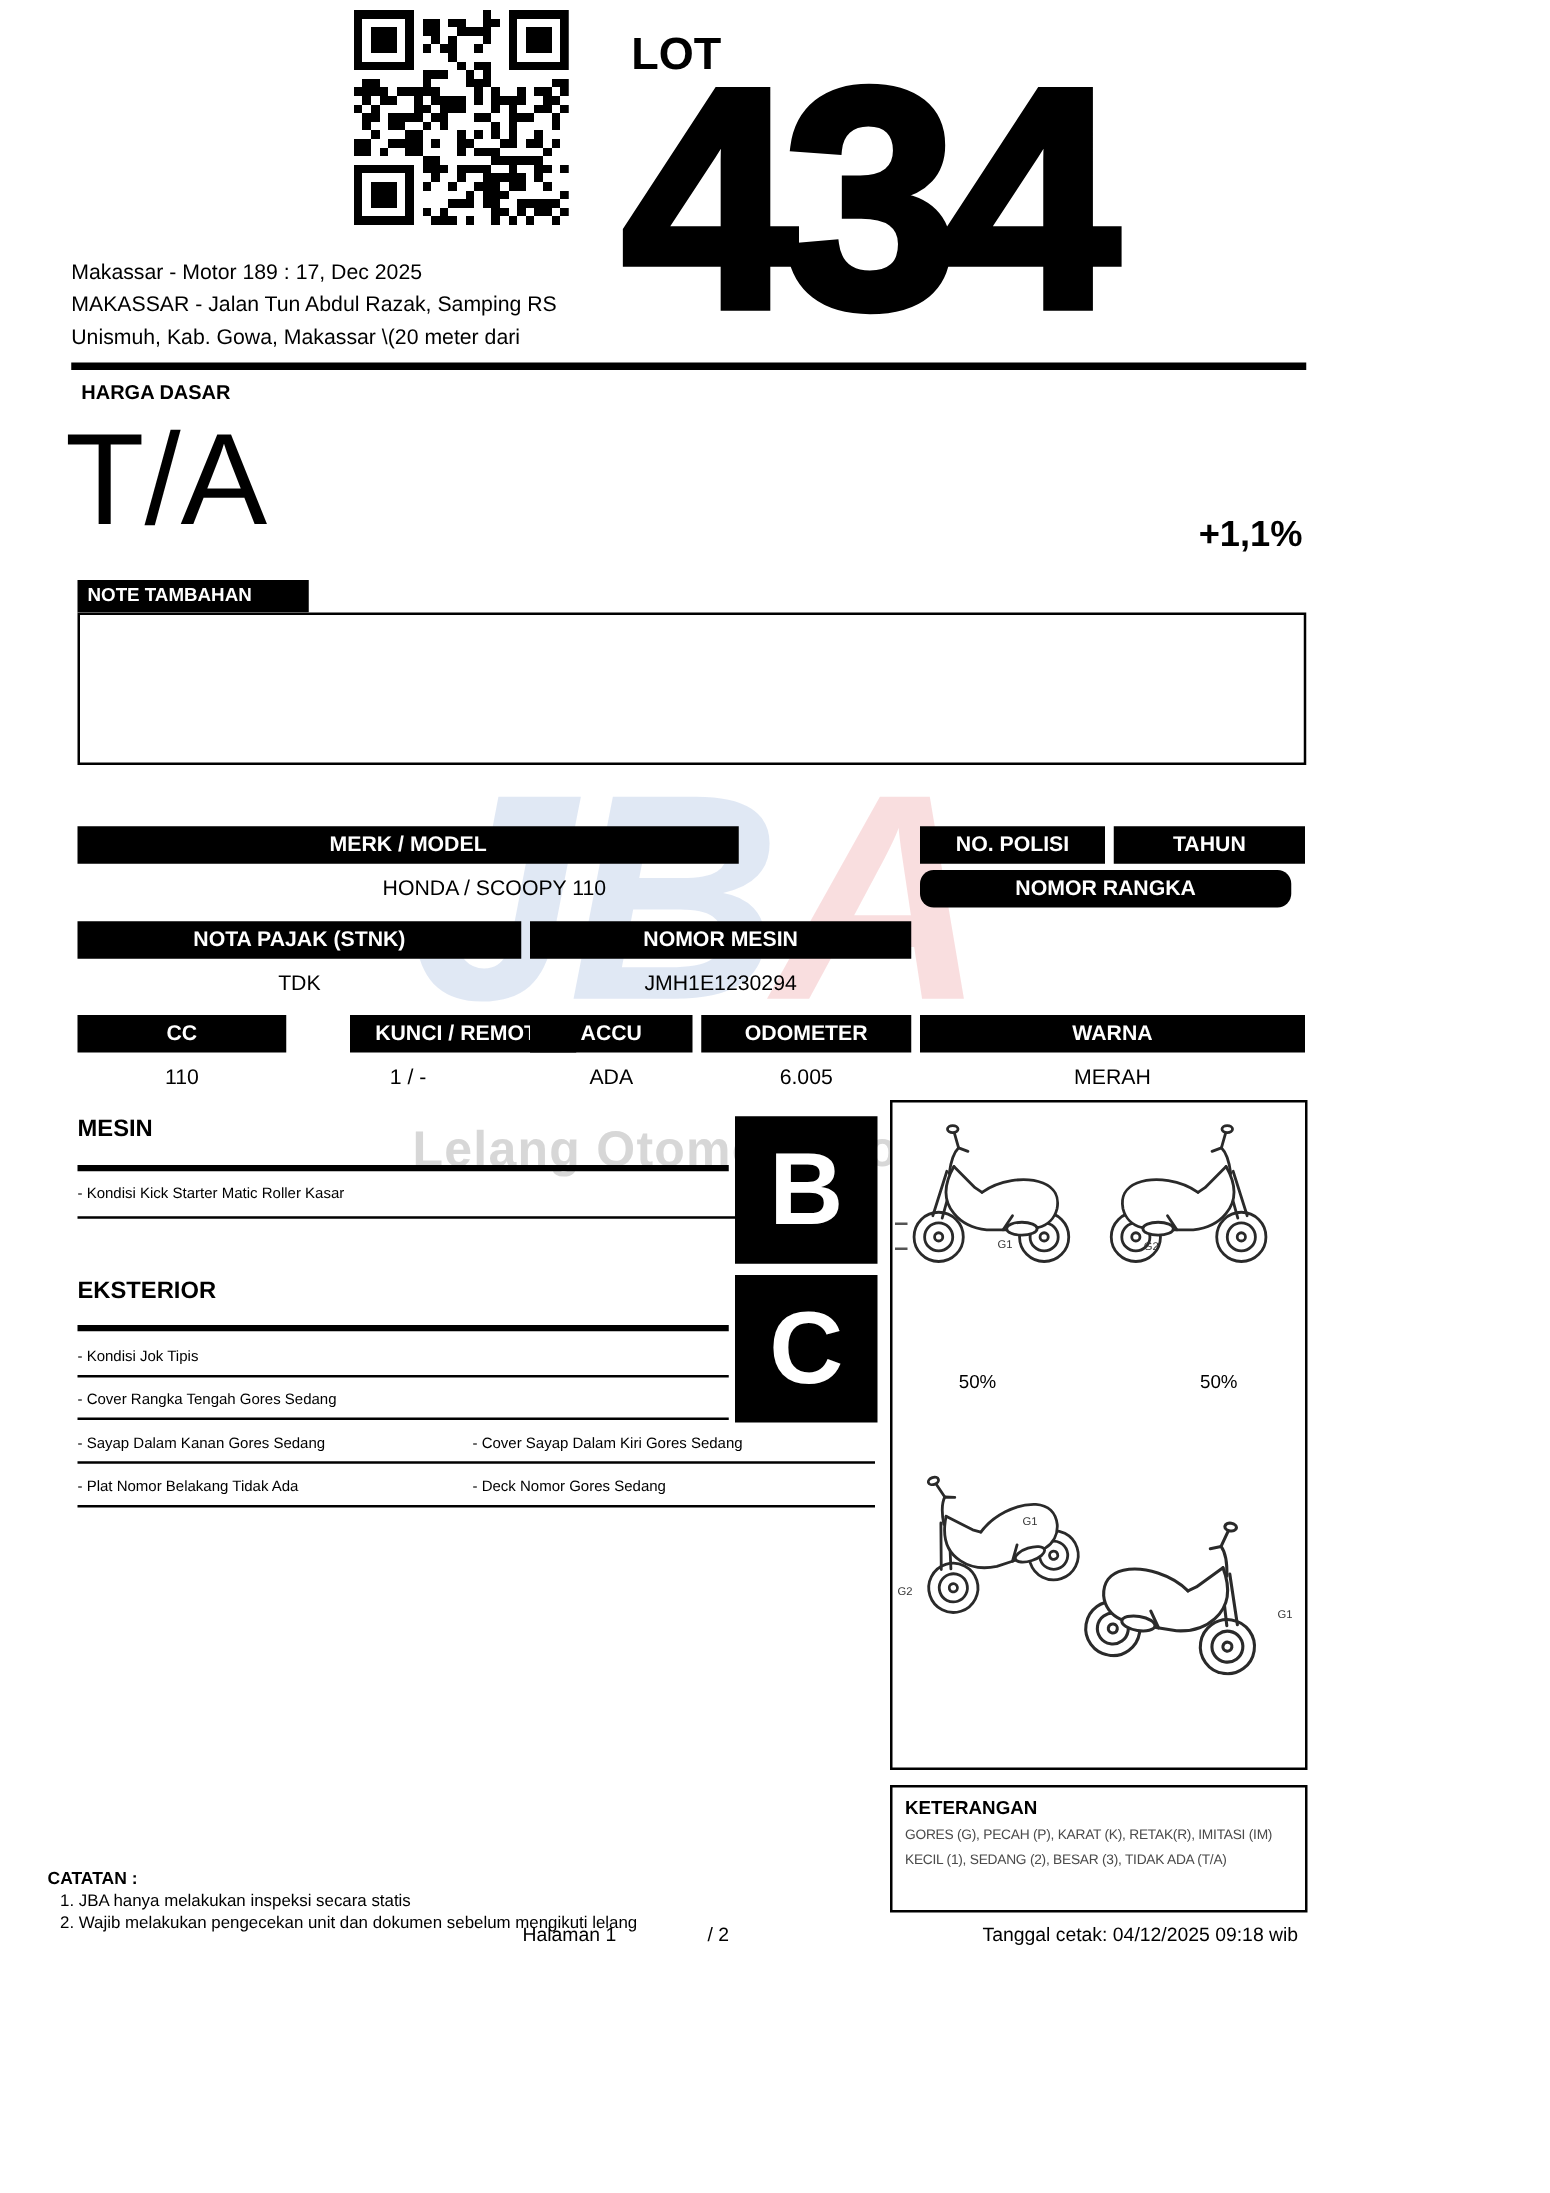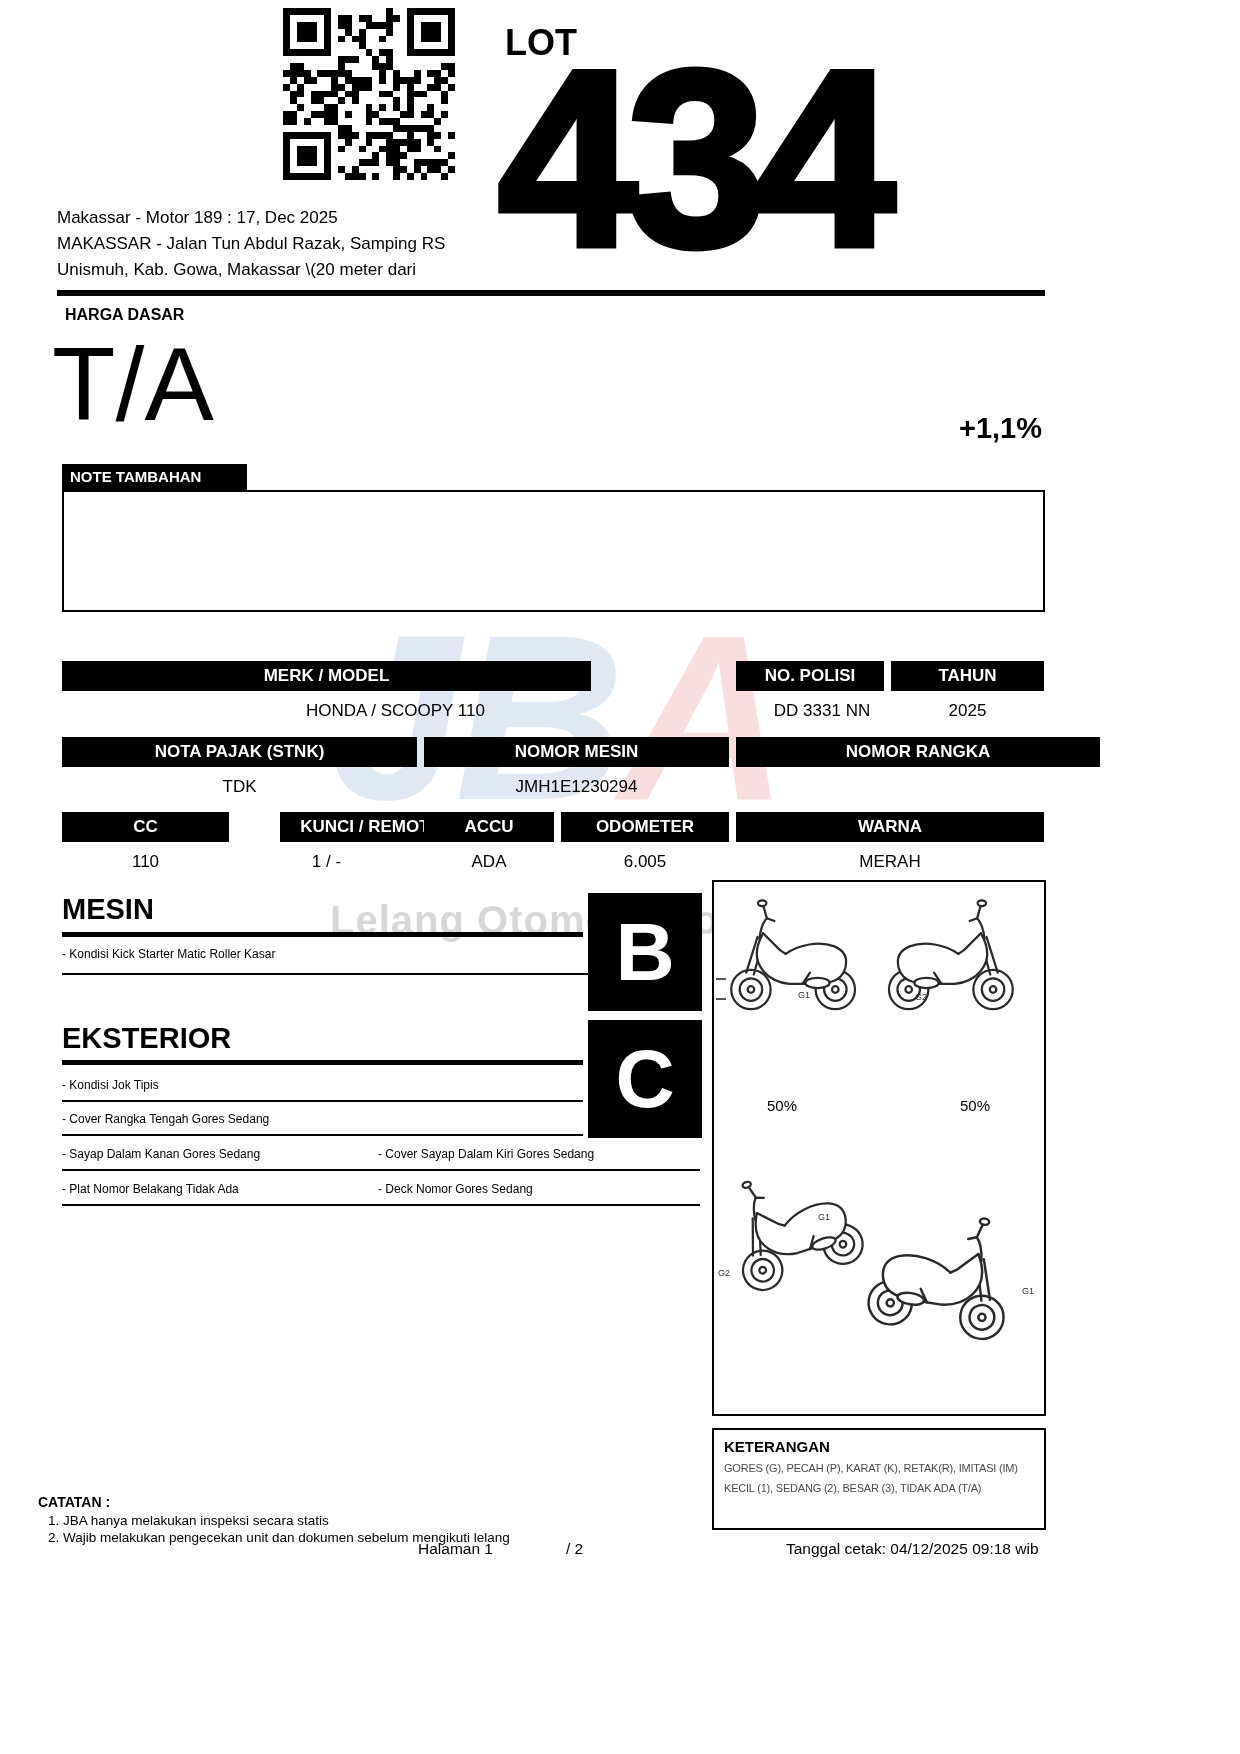--- a/index.html
+++ b/index.html
@@ -22,21 +22,21 @@
   .harga-label { position:absolute; left:65px; top:306px; font-size:16px;font-weight:bold; }
   .harga-value { position:absolute; left:52px; top:330px; font-size:104px; line-height:1.05; }
   .adjust { position:absolute; left:900px; top:412px; width:142px; font-size:29px; font-weight:bold; text-align:right; }
   
   .note-bar { position:absolute; left:62px; top:464px; width:185px; height:26px; background:#000; color:#fff; font-size:15px; font-weight:bold; line-height:26px; padding-left:8px; }
   .note-box { position:absolute; left:62px; top:490px; width:983px; height:122px; border:2px solid #000; background:#fff; }
   
   .bar { position:absolute; height:30px; background:#000; color:#fff; font-size:17px; font-weight:bold; display:flex; align-items:center; justify-content:center; }
   .val { position:absolute; height:32px; font-size:17px; display:flex; align-items:center; justify-content:center; }
   
-  .sec-title { position:absolute; font-size:29px; font-weight:bold; }
+  .sec-title { position:absolute; font-size:19px; font-weight:bold; }
   .thick { position:absolute; height:5px; background:#000; }
   .thin { position:absolute; height:2px; background:#000; }
   .item { position:absolute; font-size:12px; }
   .grade { position:absolute; left:588px; width:114px; height:118px; background:#000; color:#fff; display:flex; align-items:center; justify-content:center; font-size:82px; font-weight:bold; }
   
   .diagram-box { position:absolute; left:712px; top:880px; width:334px; height:536px; border:2px solid #000; background:#fff; }
   .ket-box { position:absolute; left:712px; top:1428px; width:334px; height:102px; border:2px solid #000; background:#fff; }
   .ket-title { position:absolute; left:724px; top:1438px; font-size:15px; font-weight:bold; }
   .ket-line { position:absolute; left:724px; font-size:11px; color:#4a4a4a; letter-spacing:-0.2px; }
   .pct { position:absolute; width:80px; text-align:center; font-size:15px; }
@@ -310,21 +310,21 @@
 
   <div class="bar" style="left:62px; top:661px; width:529px;">MERK / MODEL</div>
   <div class="bar" style="left:736px; top:661px; width:148px;">NO. POLISI</div>
   <div class="bar" style="left:891px; top:661px; width:153px;">TAHUN</div>
   <div class="val" style="left:62px; top:695px; width:667px;">HONDA / SCOOPY 110</div>
   <div class="val" style="left:748px; top:695px; width:148px;">DD 3331 NN</div>
   <div class="val" style="left:891px; top:695px; width:153px;">2025</div>
 
   <div class="bar" style="left:62px; top:737px; width:355px;">NOTA PAJAK (STNK)</div>
   <div class="bar" style="left:424px; top:737px; width:305px;">NOMOR MESIN</div>
-  <div class="bar" style="left:736px; top:737px; width:364px;">NOMOR RANGKA</div>
+  <div class="bar" style="left:736px; top:696px; width:297px;border-radius:11px;">NOMOR RANGKA</div>
   <div class="val" style="left:62px; top:771px; width:355px;">TDK</div>
   <div class="val" style="left:424px; top:771px; width:305px;">JMH1E1230294</div>
 
   <div class="bar" style="left:62px; top:812px; width:167px;">CC</div>
   <div class="bar" style="left:236px; top:812px; width:181px;margin-left:44px;">KUNCI / REMOTE</div>
   <div class="bar" style="left:424px; top:812px; width:130px;">ACCU</div>
   <div class="bar" style="left:561px; top:812px; width:168px;">ODOMETER</div>
   <div class="bar" style="left:736px; top:812px; width:308px;">WARNA</div>
   <div class="val" style="left:62px; top:846px; width:167px;">110</div>
   <div class="val" style="left:236px; top:846px; width:181px;">1 / -</div>

